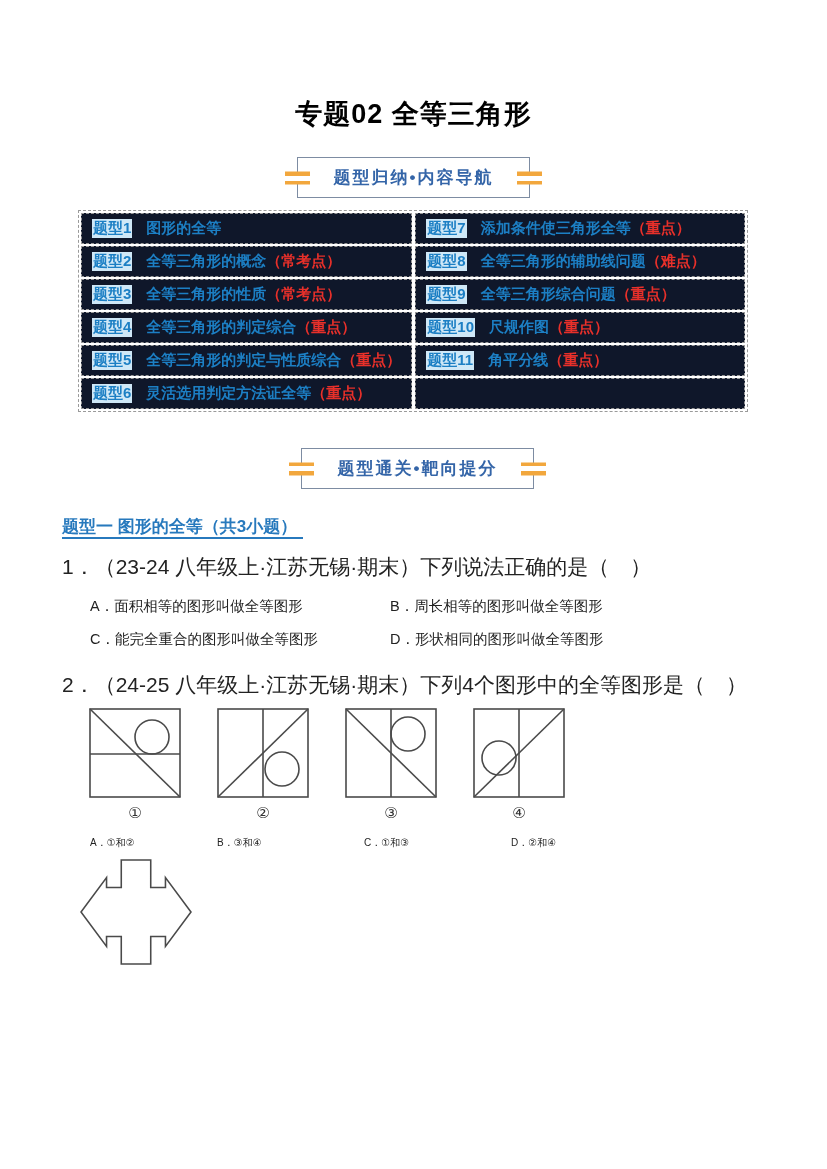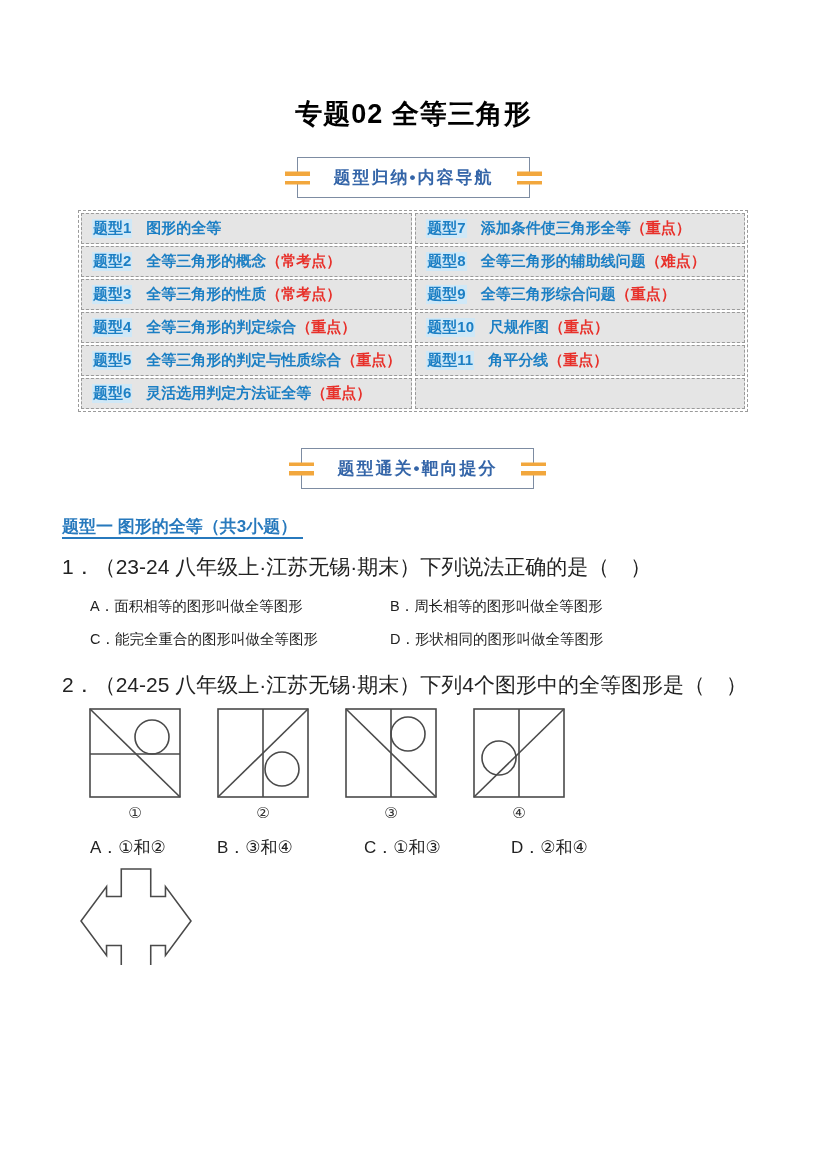--- a/index.html
+++ b/index.html
@@ -13,36 +13,36 @@
   .banner-wrap.second{margin-top:36px;padding-left:8px;}
   .banner{position:relative;border:1px solid #7d8ca2;background:#fff;padding:8px 36px;font-size:17px;font-weight:bold;color:#3465a8;letter-spacing:2px;}
   .deco{position:absolute;top:50%;transform:translateY(-50%);width:25px;height:13px;
         background:linear-gradient(to bottom,#f2a73d 0 4px,#ffffff 4px 9px,#f2a73d 9px 13px);}
   .deco.left{left:-13px;}
   .deco.right{right:-13px;}
 
   .toc{margin:12px 0 0 78px;width:670px;border:1px dashed #9a9a9a;background:#fff;padding:2px;
        display:grid;grid-template-columns:1fr 1fr;column-gap:3px;box-sizing:border-box;}
   .toc-col{display:flex;flex-direction:column;gap:2px;}
-  .toc-cell{background:#e5e5e5;border:1px dashed #9a9a9a;height:29px;display:flex;align-items:center;
+  .toc-cell{background:#0f172a;border:1px dashed #9a9a9a;height:29px;display:flex;align-items:center;
             padding:0 10px;font-weight:bold;font-size:15px;color:#1c7fc4;white-space:nowrap;}
   .toc-num{background:#cfe8f7;padding:0 1px;}
   .toc-label{margin-left:14px;}
   .toc-tag{color:#e8302a;}
 
   .section-heading{margin:26px 0 0 62px;font-size:17px;font-weight:bold;color:#2779bd;}
   .section-heading .underlined{border-bottom:2px solid #2779bd;padding-bottom:1px;padding-right:6px;}
 
   .q-stem{margin:15px 0 0 62px;font-size:21px;color:#222;}
   .q1-options{display:grid;grid-template-columns:300px auto;row-gap:14px;margin:16px 0 0 90px;font-size:14.5px;}
   .q2-figs{display:flex;margin:8px 0 0 88px;gap:34px;}
   .fig{width:94px;text-align:center;}
   .fig svg{display:block;}
   .fig-label{margin-top:5px;font-size:15px;color:#333;}
-  .q2-options{display:grid;grid-template-columns:127px 147px 147px auto;margin:14px 0 0 90px;font-size:17px;}
+  .q2-options{display:grid;grid-template-columns:127px 147px 147px auto;margin:14px 0 0 90px;font-size:10px;}
 
   .q3-ref{margin:8px 0 0 75px;}
   .q3-options{display:flex;align-items:center;gap:48px;margin:6px 0 0 88px;font-size:14.5px;}
   .q3opt{display:flex;align-items:center;}
   .q3opt .opt-label{margin-right:8px;}
 
   svg{stroke:#4a4a4a;fill:none;stroke-width:1.6;stroke-linejoin:miter;}
 </style>
 </head>
 <body>

